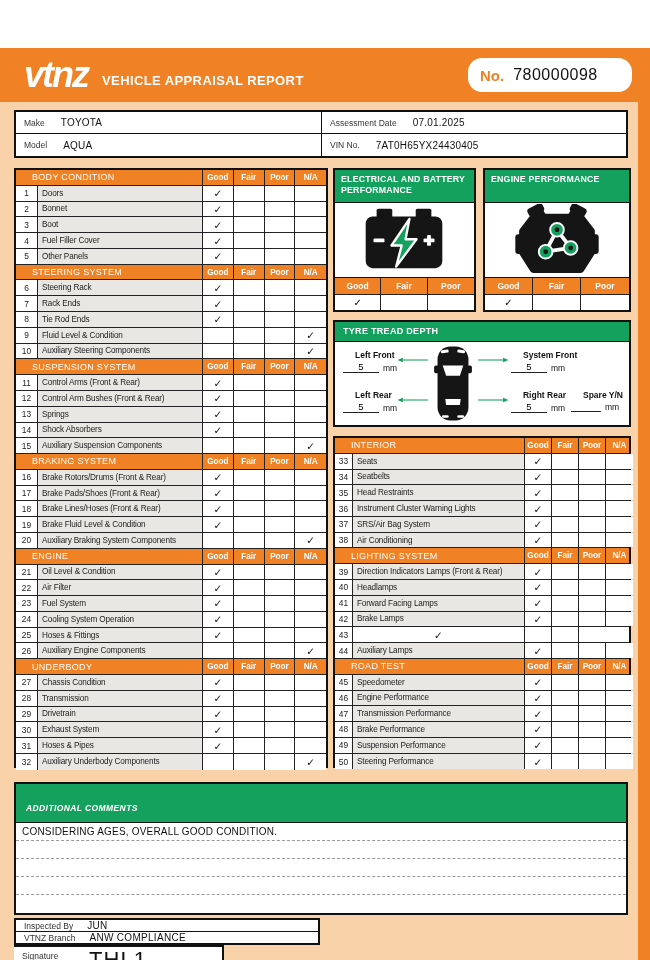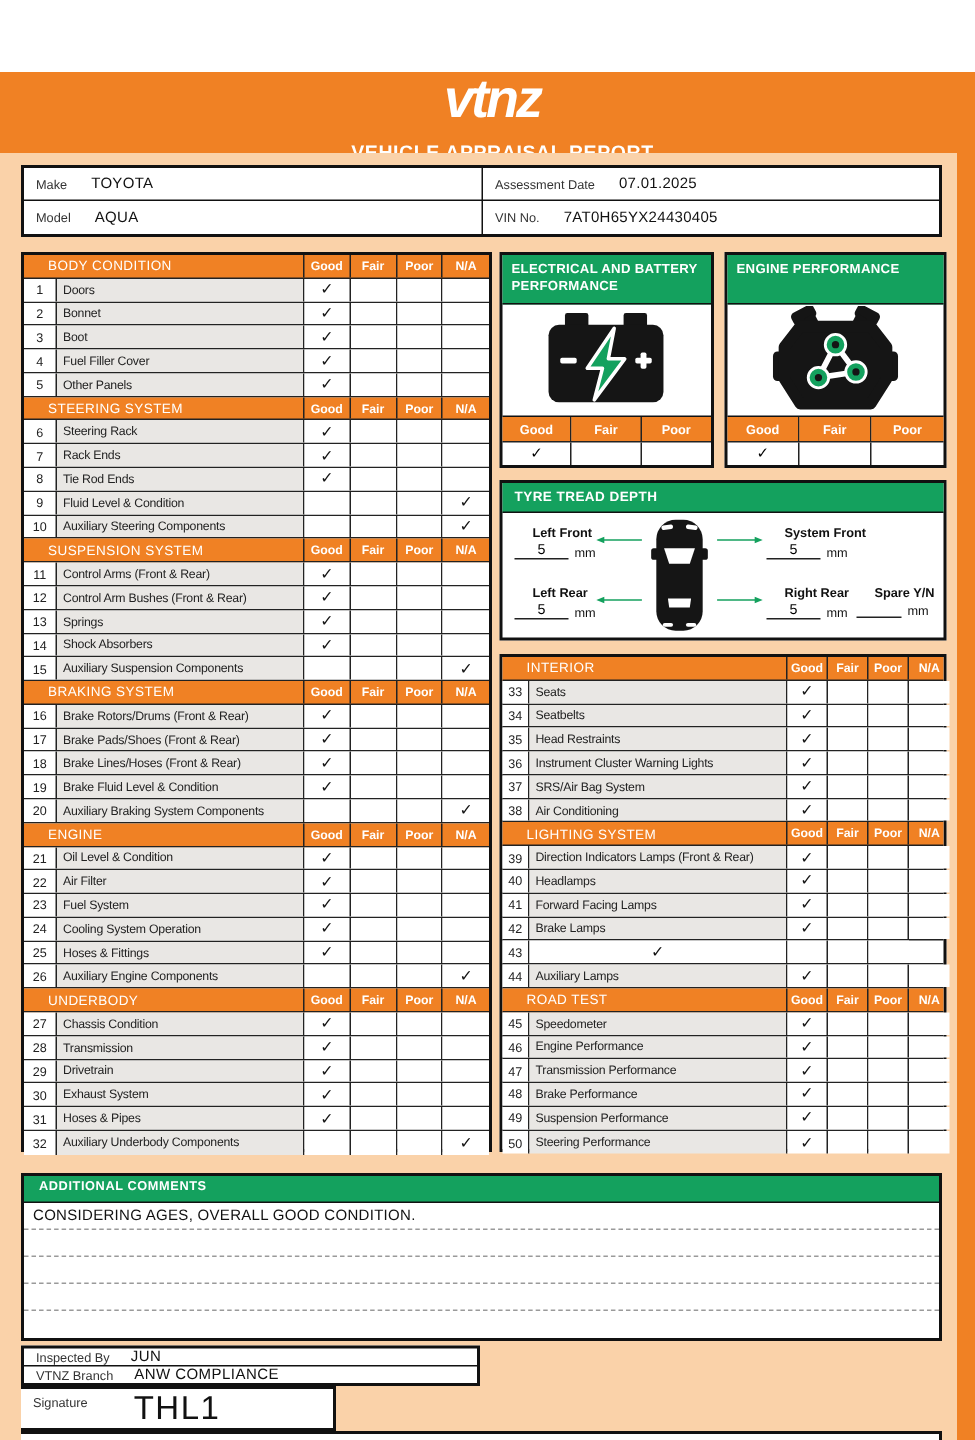--- a/index.html
+++ b/index.html
@@ -2,21 +2,21 @@
 <html style="--orange: #F08124; --green: #14A15E; --peach: #FAD2A9; --row_gray: #E9E7E4;"><head>
 <meta charset="utf-8">
 <style>
   :root{
     --orange:#F08124; --green:#14A15E; --peach:#FAD2A9; --row_gray:#E9E7E4; --ink:#1b1b1b;
   }
   *{margin:0;padding:0;box-sizing:border-box;}
   body{width:650px;height:960px;font-family:"Liberation Sans",sans-serif;background:#fff;}
   .page{position:relative;width:650px;height:960px;background:#fff;overflow:hidden;}
   .top-strip{height:48px;background:#fff;}
-  .band{height:54px;background:var(--orange);display:flex;align-items:center;padding:0 18px 0 24px;flex-direction:column;}
+  .band{height:54px;background:var(--orange);display:flex;align-items:center;padding:0 18px 0 24px;}
   .logo{color:#fff;font-size:36px;font-weight:800;font-style:italic;letter-spacing:-2px;line-height:1;}
   .report-title{color:#fff;font-size:13px;font-weight:bold;letter-spacing:.4px;margin-left:14px;margin-top:10px;}
   .no-box{margin-left:auto;width:164px;height:34px;background:#fff;border-radius:14px;display:flex;align-items:center;padding:0 12px;gap:9px;}
   .no-label{color:var(--orange);font-size:15px;font-weight:bold;}
   .no-value{color:#111;font-size:16px;letter-spacing:.5px;}
   .body-area{position:absolute;top:102px;left:0;right:0;bottom:0;background:var(--peach);padding:8px 0 0 14px;}
   .right-strip{position:absolute;top:102px;right:0;width:12px;bottom:0;background:var(--orange);z-index:6;}
   .content{width:614px;}
   
   .vinfo{border:2px solid #111;background:#fff;display:grid;grid-template-columns:306px 1fr;}
@@ -62,21 +62,21 @@
   .tyre-body{position:relative;height:83px;}
   .t-group{position:absolute;}
   .t-label{font-weight:bold;font-size:8.5px;color:#111;white-space:nowrap;padding-left:12px;}
   .t-line{margin-top:2px;display:flex;align-items:flex-end;}
   .t-value{display:inline-block;width:36px;border-bottom:1.5px solid #222;text-align:center;font-size:9.5px;line-height:10px;}
   .t-unit{font-size:8.5px;margin-left:4px;color:#111;}
   .t-car{position:absolute;left:96px;top:2px;width:44px;height:79px;}
   .t-arrow{position:absolute;width:32px;height:8px;}
   
   .comments{margin-top:14px;border:2px solid #111;background:#fff;}
-  .comments-head{background:var(--green);border-bottom:1.5px solid #111;color:#fff;font-weight:bold;font-size:8.5px;padding:1px 10px;height:18px;letter-spacing:.4px;}
+  .comments-head{background:var(--green);border-bottom:1.5px solid #111;color:#fff;font-weight:bold;font-size:8.5px;padding:19px 10px;height:18px;letter-spacing:.4px;font-style:italic;}
   .comment-line{height:18px;line-height:17px;border-bottom:1.5px dashed #9a9a9a;padding:0 6px;font-size:10px;color:#111;letter-spacing:.2px;}
   .comment-line:last-child{border-bottom:none;}
   
   .footer{margin-top:3px;display:flex;height:49px;flex-direction:column;}
   .f-left{width:306px;border:2px solid #111;background:#fff;display:flex;flex-direction:column;}
   .f-row{flex:1;display:flex;align-items:center;padding:0 8px;}
   .f-row:first-child{border-bottom:1.5px solid #111;}
   .f-label{font-size:8.5px;color:#333;margin-right:14px;white-space:nowrap;}
   .f-value{font-size:10px;color:#111;letter-spacing:.3px;white-space:nowrap;}
   .f-sign{width:210px;border:2px solid #111;border-left:none;background:#fff;position:relative;display:flex;align-items:center;justify-content:center;}

